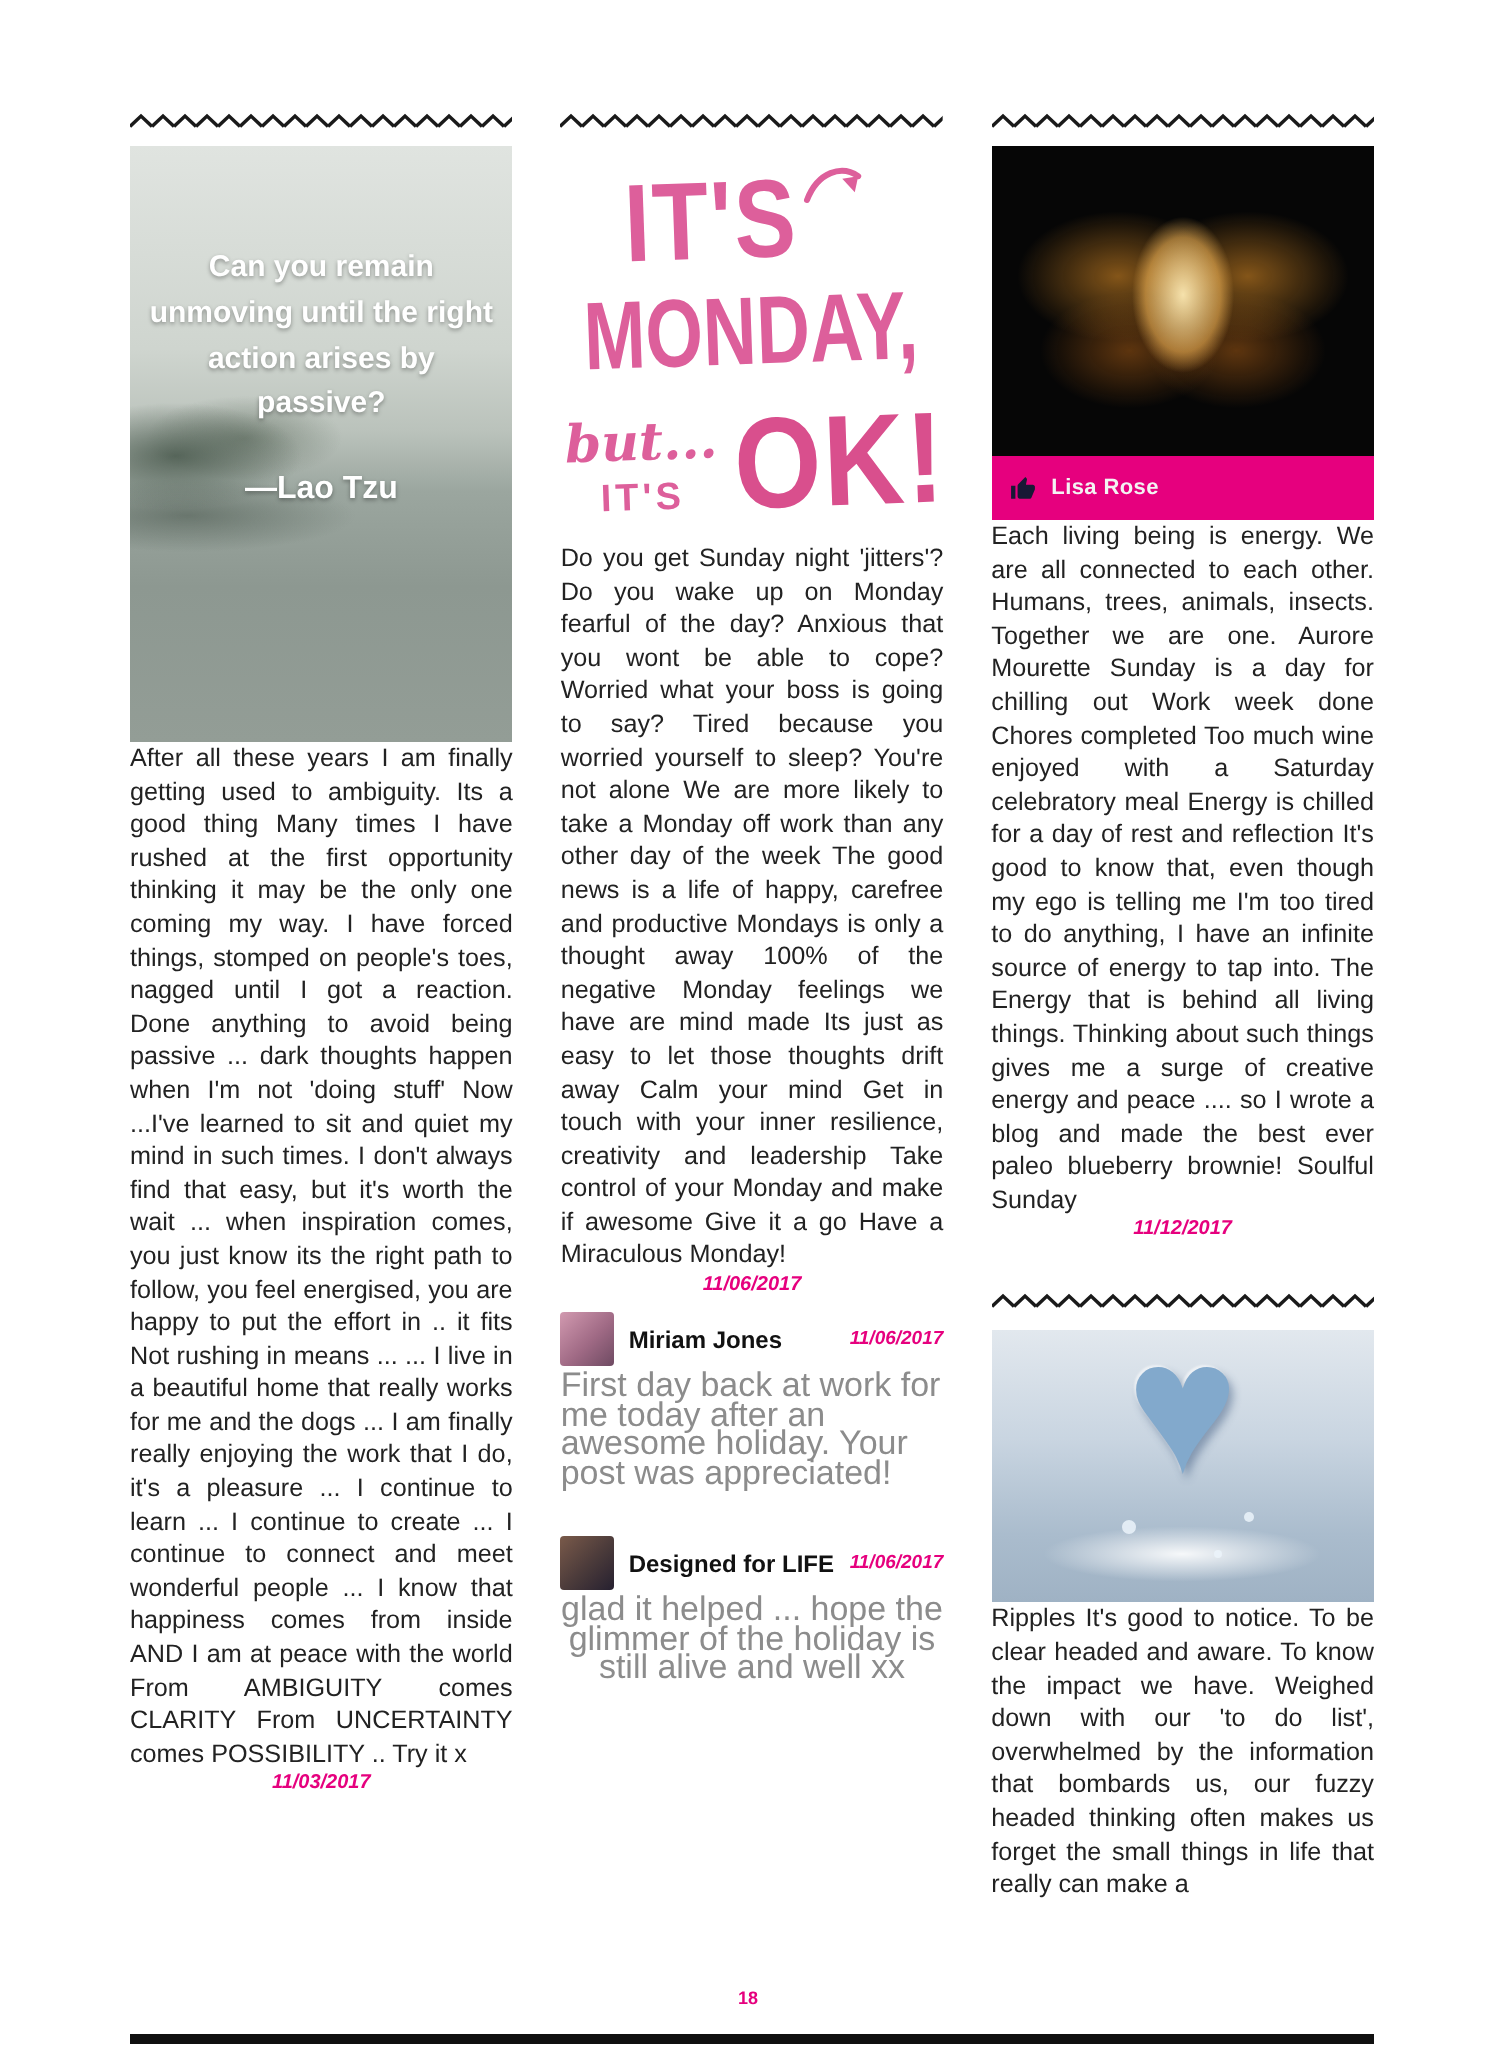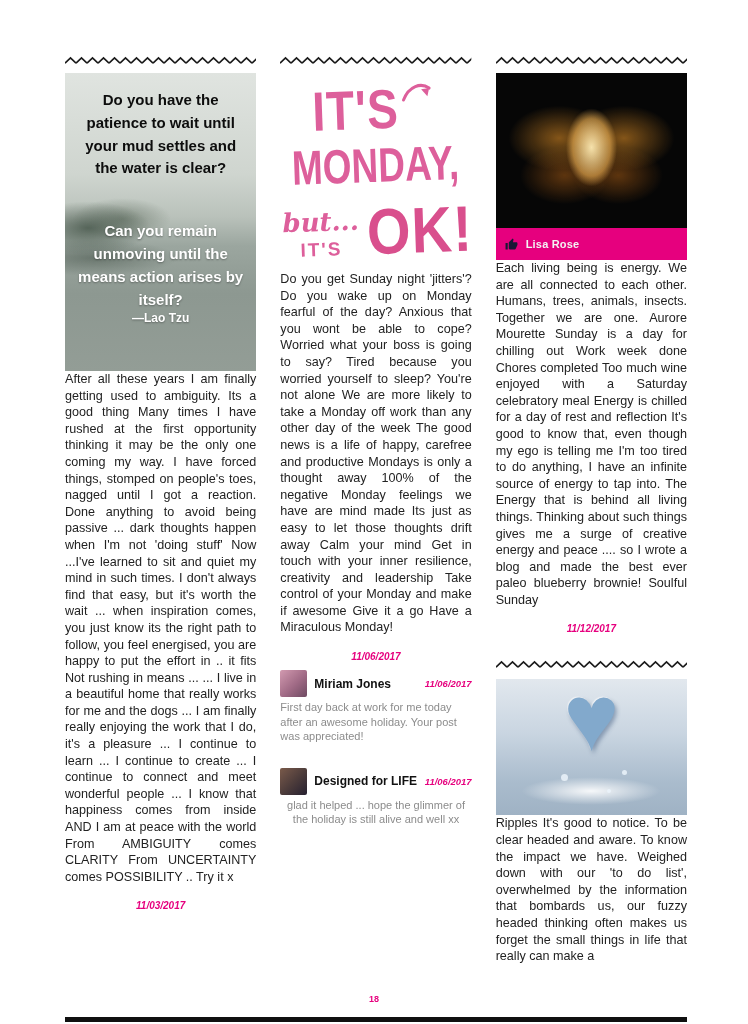--- a/index.html
+++ b/index.html
@@ -20,30 +20,30 @@
   .lake {
     height:298px; padding:10px 9px; text-align:center; position:relative;
     background:
       radial-gradient(ellipse 90px 38px at 12% 52%, rgba(72,88,76,.85), rgba(72,88,76,0) 70%),
       radial-gradient(ellipse 70px 30px at 30% 49%, rgba(90,104,90,.6), rgba(90,104,90,0) 70%),
       radial-gradient(ellipse 120px 26px at 15% 62%, rgba(60,74,64,.5), rgba(60,74,64,0) 70%),
       linear-gradient(180deg, #e0e4e0 0%, #cfd5cf 34%, #bac2bb 48%, #9ba69f 58%, #8d9891 74%, #939d96 100%);
   }
   .lake-q1 { margin-top:6px; font-size:15px; font-weight:bold; line-height:1.52; color:#0d0d0d; }
   .lake-q2 { margin-top:40px; font-size:15px; font-weight:bold; line-height:1.52; color:#fff; text-shadow:0 1px 2px rgba(0,0,0,.35); }
-  .lake-author { font-size:12px; font-weight:bold; color:#fff; text-shadow:0 1px 2px rgba(0,0,0,.35); }
+  .lake-author { margin-top:22px; font-size:16px; font-weight:bold; color:#fff; text-shadow:0 1px 2px rgba(0,0,0,.35); }
 
   
   .author-bar { height:27px; background:var(--accent-pink,#e6007e); display:flex; align-items:center; gap:8px; padding:16px 9px; }
   .author-bar .name { color:#f3f3f3; font-size:11px; font-weight:bold; letter-spacing:.2px; }
   .thumb-icon { width:13px; height:13px; display:block; flex:none; }
 
   
   .body-text { font-size:12.6px; line-height:16.6px; text-align:justify; color:var(--text-dark,#222); }
-  .post-date { margin-top:15px; text-align:center; font-size:10px; font-weight:bold; font-style:italic; color:var(--accent-pink,#e6007e); }
+  .post-date { margin-top:1px; text-align:center; font-size:10px; font-weight:bold; font-style:italic; color:var(--accent-pink,#e6007e); }
 
   
   .monday { height:198px; color:var(--monday-pink,#dd5f9b); transform:rotate(-2deg); padding-top:4px; }
   .m-line1 { display:flex; align-items:flex-start; justify-content:center; gap:2px; }
   .m-its { display:inline-block; font-size:46px; font-weight:bold; letter-spacing:1px; transform:scaleY(1.2); transform-origin:center top; }
   .m-arrow { width:34px; height:26px; margin-top:4px; }
   .m-monday { display:block; text-align:center; font-size:37px; font-weight:bold; margin-top:8px; transform:scaleY(1.3); transform-origin:center top; }
   .m-row { display:flex; justify-content:center; align-items:center; gap:8px; margin-top:18px; }
   .m-left { display:flex; flex-direction:column; align-items:center; }
   .m-but { font-family:"DejaVu Serif", serif; font-style:italic; font-weight:bold; font-size:26px; }
@@ -52,21 +52,21 @@
 
   
   .comment { margin-top:8px; }
   .comment + .comment { margin-top:24px;text-align:center; }
   .c-head { display:flex; align-items:center; gap:7px; }
   .c-avatar { width:27px; height:27px; border-radius:2px; flex:none; }
   .av-1 { background:linear-gradient(135deg,#d29ab0 0%, #a06a85 55%, #6e4a62 100%); }
   .av-2 { background:linear-gradient(135deg,#7a5a4a 0%, #4a3a3a 55%, #262030 100%); }
   .c-name { font-size:12px; font-weight:bold; color:#111; }
   .c-date { margin-left:auto; font-size:9.5px; font-weight:bold; font-style:italic; color:var(--accent-pink,#e6007e); }
-  .c-text { margin-top:3px; font-size:11px; line-height:14.5px; color:#8c8c8c; }
+  .c-text { margin-top:3px; font-size:17px; line-height:14.5px; color:#8c8c8c; }
 
   
   .fractal {
     height:155px;
     background:
       radial-gradient(ellipse 34px 52px at 50% 48%, rgba(255,235,180,.95), rgba(255,190,90,.55) 55%, rgba(255,170,60,0) 75%),
       radial-gradient(ellipse 70px 45px at 33% 42%, rgba(235,150,40,.55), rgba(235,150,40,0) 72%),
       radial-gradient(ellipse 70px 45px at 67% 42%, rgba(235,150,40,.55), rgba(235,150,40,0) 72%),
       radial-gradient(ellipse 62px 40px at 36% 66%, rgba(200,110,25,.45), rgba(200,110,25,0) 72%),
       radial-gradient(ellipse 62px 40px at 64% 66%, rgba(200,110,25,.45), rgba(200,110,25,0) 72%),
@@ -109,22 +109,21 @@
 
 <div class="page">
   <div class="columns">
 
     <div class="col">
       <svg class="zz">
           <rect width="100%" height="9" fill="url(#zzp)"></rect>
         </svg>
 
       <div class="lake">
-        <div class="lake-q1">Do you have the patience to wait until your mud settles and the water is clear?</div>
-        <div class="lake-q2">Can you remain unmoving until the means action arises by itself?</div>
+        <div class="lake-q2">Can you remain unmoving until the right action arises by passive?</div>
         <div class="lake-author">—Lao Tzu</div>
       </div>
 
 
       <p class="body-text">After all these years I am finally getting used to ambiguity. Its a good thing Many times I have rushed at the first opportunity thinking it may be the only one coming my way. I have forced things, stomped on people's toes, nagged until I got a reaction. Done anything to avoid being passive ... dark thoughts happen when I'm not 'doing stuff' Now ...I've learned to sit and quiet my mind in such times. I don't always find that easy, but it's worth the wait ... when inspiration comes, you just know its the right path to follow, you feel energised, you are happy to put the effort in .. it fits Not rushing in means ... ... I live in a beautiful home that really works for me and the dogs ... I am finally really enjoying the work that I do, it's a pleasure ... I continue to learn ... I continue to create ... I continue to connect and meet wonderful people ... I know that happiness comes from inside AND I am at peace with the world From AMBIGUITY comes CLARITY From UNCERTAINTY comes POSSIBILITY .. Try it x</p>
       <div class="post-date">11/03/2017</div>
     </div>
 
     <div class="col">
       <svg class="zz">

